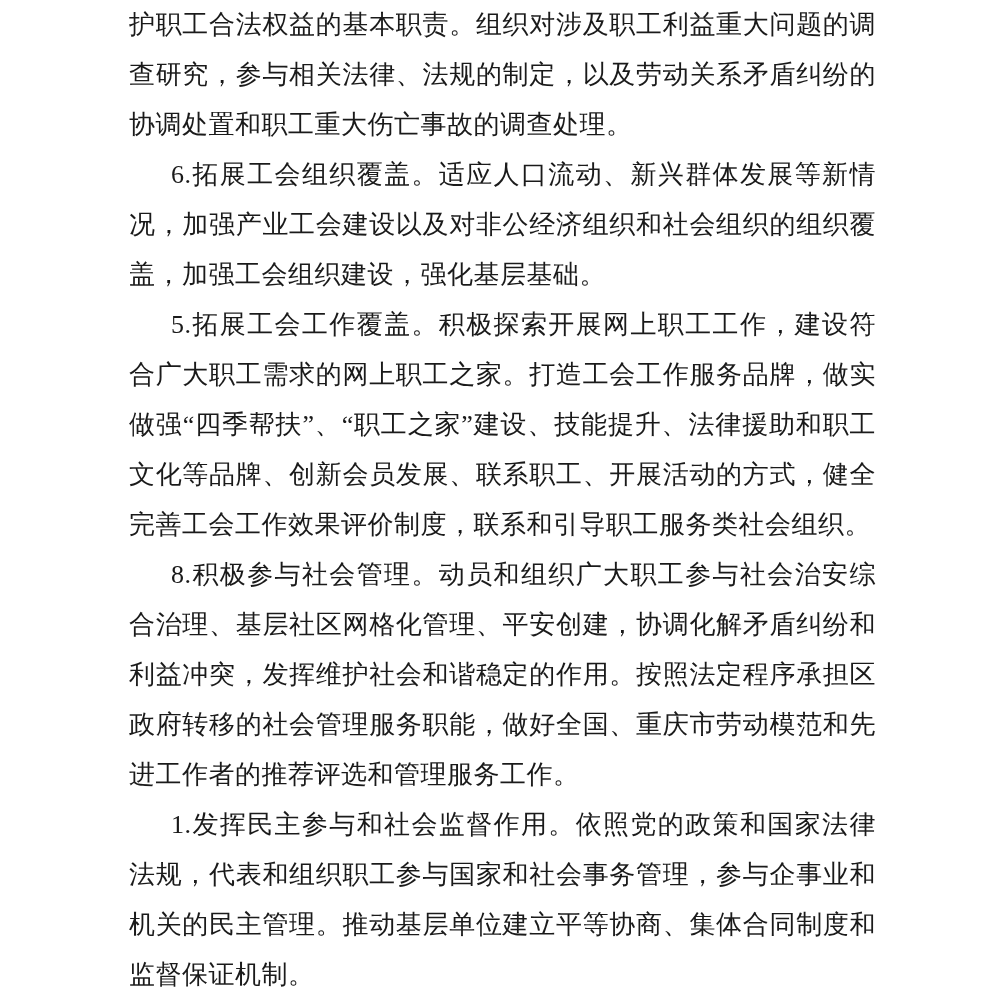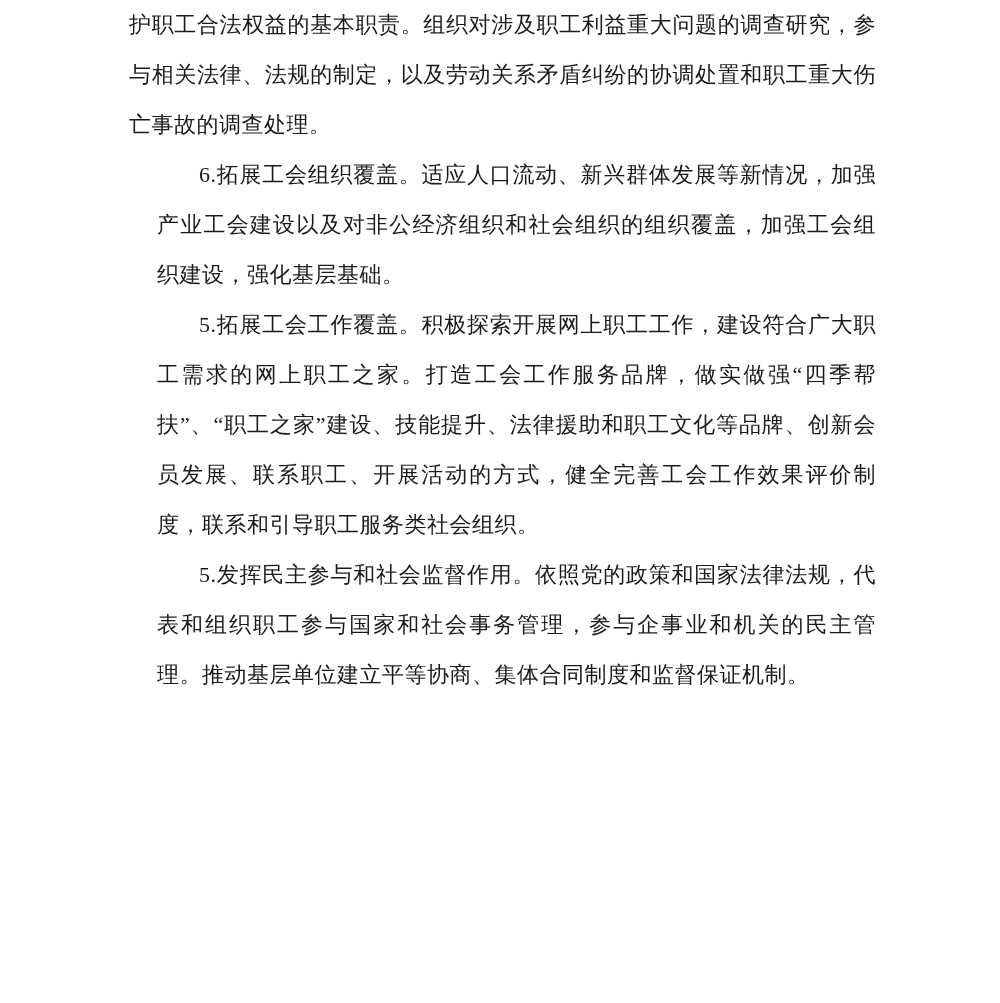--- a/index.html
+++ b/index.html
@@ -15,34 +15,34 @@
     .page {
       box-sizing: border-box;
       width: 1000px;
       height: 1003px;
       padding: 0 124px 0 129px;
       background: #ffffff;
     }
     .para {
       margin: 0;
       font-family: "Liberation Serif", "DejaVu Serif", serif;
-      font-size: 22px;
+      font-size: 26px;
       line-height: 50px;
       letter-spacing: 0.5px;
       color: #1a1a1a;
       text-align: justify;
       text-justify: inter-ideograph;
       word-break: break-all;
     }
     .para.indent {
       text-indent: 42px;
-      margin-left: 28px;
     }
   </style>
 </head>
 <body>
 
 <div class="page" style="background: rgb(255, 255, 255); color: rgb(26, 26, 26);">
   <p class="para">护职工合法权益的基本职责。组织对涉及职工利益重大问题的调查研究，参与相关法律、法规的制定，以及劳动关系矛盾纠纷的协调处置和职工重大伤亡事故的调查处理。</p>
   <p class="para indent">6.拓展工会组织覆盖。适应人口流动、新兴群体发展等新情况，加强产业工会建设以及对非公经济组织和社会组织的组织覆盖，加强工会组织建设，强化基层基础。</p>
   <p class="para indent">5.拓展工会工作覆盖。积极探索开展网上职工工作，建设符合广大职工需求的网上职工之家。打造工会工作服务品牌，做实做强“四季帮扶”、“职工之家”建设、技能提升、法律援助和职工文化等品牌、创新会员发展、联系职工、开展活动的方式，健全完善工会工作效果评价制度，联系和引导职工服务类社会组织。</p>
-  <p class="para indent">5.发挥民主参与和社会监督作用。依照党的政策和国家法律法规，代表和组织职工参与国家和社会事务管理，参与企事业和机关的民主管理。推动基层单位建立平等协商、集体合同制度和监督保证机制。</p>
+  <p class="para indent">8.积极参与社会管理。动员和组织广大职工参与社会治安综合治理、基层社区网格化管理、平安创建，协调化解矛盾纠纷和利益冲突，发挥维护社会和谐稳定的作用。按照法定程序承担区政府转移的社会管理服务职能，做好全国、重庆市劳动模范和先进工作者的推荐评选和管理服务工作。</p>
+  <p class="para indent">1.发挥民主参与和社会监督作用。依照党的政策和国家法律法规，代表和组织职工参与国家和社会事务管理，参与企事业和机关的民主管理。推动基层单位建立平等协商、集体合同制度和监督保证机制。</p>
 </div>
 
 </body></html>

